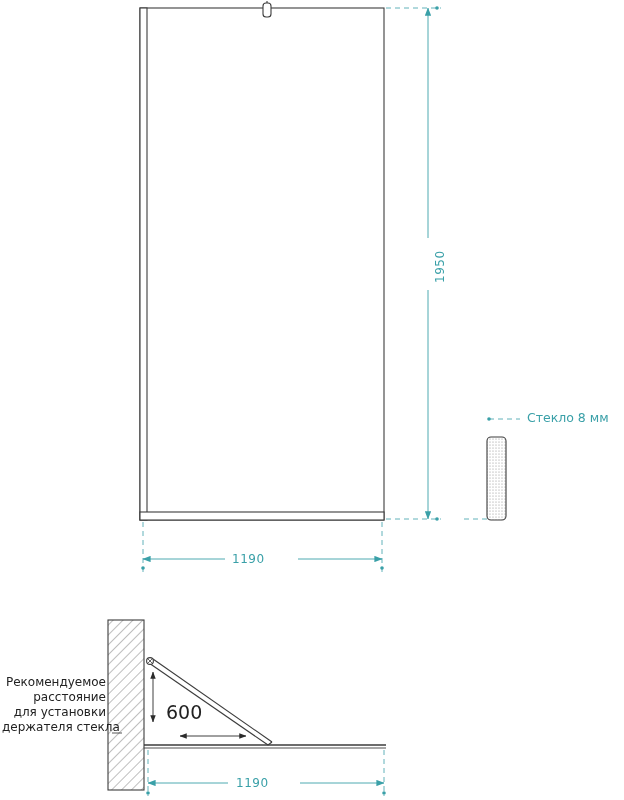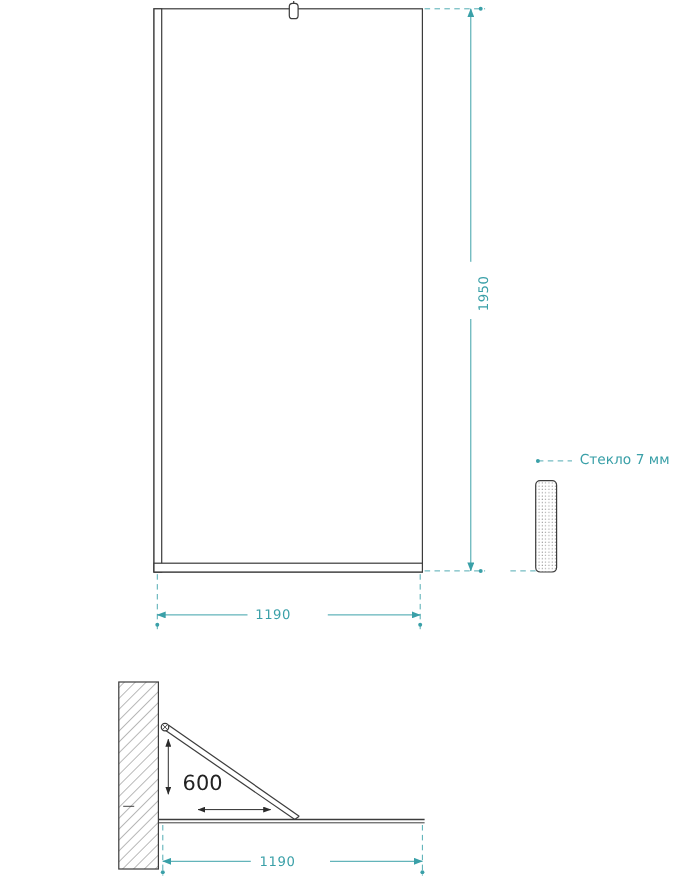--- a/index.html
+++ b/index.html
@@ -148,20 +148,21 @@
       <circle cx="384" cy="793" r="1.8" fill="#3aa0a8"></circle>
       <line x1="148" y1="783" x2="228" y2="783" stroke="#3aa0a8" stroke-width="0.9" marker-start="url(#arrowStart)"></line>
       <line x1="300" y1="783" x2="384" y2="783" stroke="#3aa0a8" stroke-width="0.9" marker-end="url(#arrowEnd)"></line>
     </g>
   </svg>
 
   <div class="dimtext vertical" style="left:433px; top:283px;">1950</div>
 
   <div class="dimtext" style="left:232px; top:552px;">1190</div>
 
-  <div class="glasslabel" style="left:527px; top:410px;">Стекло 7 мм</div>
+  <div class="glasslabel" style="left:527px; top:410px;">Стекло 8 мм</div>
 
+  <div class="labeltext" style="left:2px; top:675px; width:104px;"><span>Рекомендуемое</span><br><span>расстояние</span><br><span>для установки</span><br><span>держателя стекла</span></div>
 
   <div class="labeltext" style="left:166px; top:705px; width:40px; text-align:left; font-size:19px;">600</div>
 
   <div class="dimtext" style="left:236px; top:776px;">1190</div>
 
 </div>
 
 </body></html>

